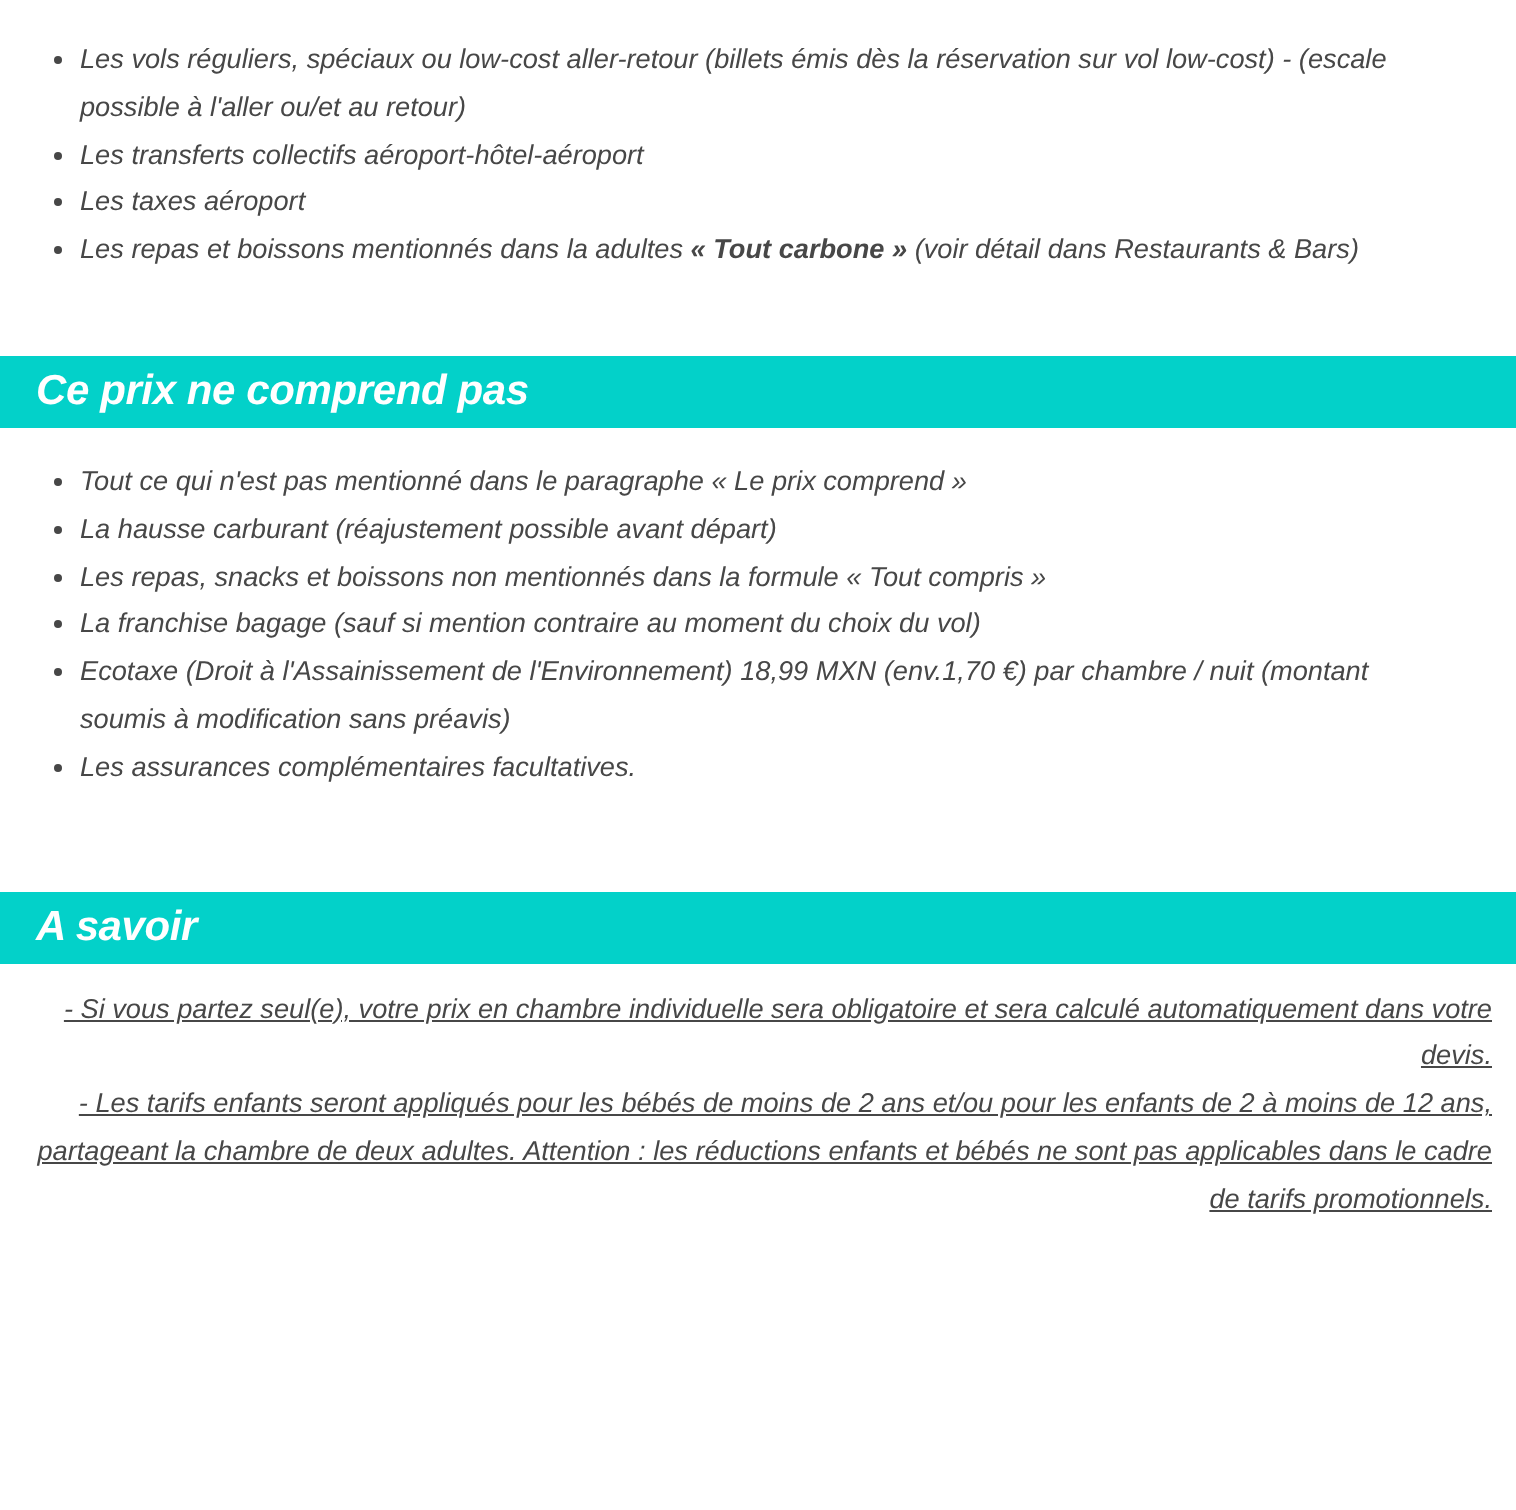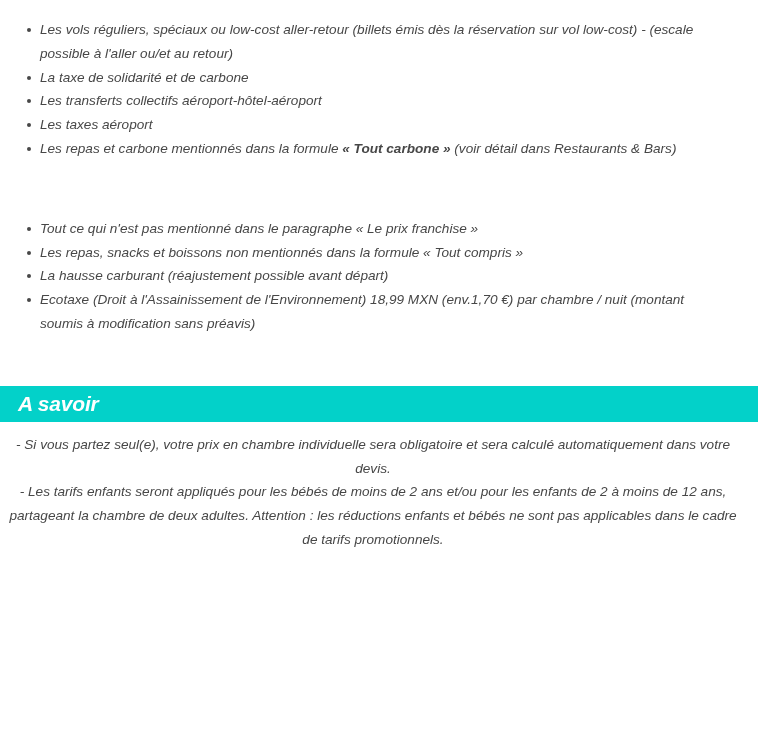--- a/index.html
+++ b/index.html
@@ -82,55 +82,60 @@
     padding: 0 12px 0 0;
     margin: 0;
   }
   .para-body p {
     margin: 0;
     color: #474747;
     font-family: "Liberation Sans", sans-serif;
     font-style: italic;
     font-size: 13.6px;
     line-height: 23.8px;
-    text-align: center;
+    text-align: right;
+    text-decoration: underline;
   }
 
   
   .gap-after-bar-1 { height: 18px; }
   .gap-after-bar-2 { height: 15px; }
   .gap-after-bar-3 { height: 11px; }
   .gap-before-bar-2 { height: 41px; }
   .gap-before-bar-3 { height: 50px; }
 </style>
 </head>
 <body>
 
 <div class="page">
 
   <div class="gap-after-bar-1"></div>
   <div class="section-body">
     <ul class="bullets">
       <li><span>Les vols réguliers, spéciaux ou low-cost aller-retour (billets émis dès la réservation sur vol low-cost) - (escale possible à l'aller ou/et au retour)</span></li>
-      <li><span>La taxe de solidarité et de carbone</span></li>
       <li><span>Les transferts collectifs aéroport-hôtel-aéroport</span></li>
       <li><span>Les taxes aéroport</span></li>
-      <li><span>Les repas et carbone mentionnés dans la formule </span><span class="strong-seg">« Tout carbone »</span><span> (voir détail dans Restaurants &amp; Bars)</span></li>
+      <li><span>Les repas et boissons mentionnés dans la adultes </span><span class="strong-seg">« Tout carbone »</span><span> (voir détail dans Restaurants &amp; Bars)</span></li>
     </ul>
   </div>
 
   <div class="gap-before-bar-2"></div>
 
+  <div class="section-bar">
+    <span class="bar-title">Ce prix ne comprend pas</span>
+  </div>
   <div class="gap-after-bar-2"></div>
   <div class="section-body">
     <ul class="bullets">
-      <li><span>Tout ce qui n'est pas mentionné dans le paragraphe « Le prix franchise »</span></li>
+      <li><span>Tout ce qui n'est pas mentionné dans le paragraphe « Le prix comprend »</span></li>
+      <li><span>La hausse carburant (réajustement possible avant départ)</span></li>
       <li><span>Les repas, snacks et boissons non mentionnés dans la formule « Tout compris »</span></li>
-      <li><span>La hausse carburant (réajustement possible avant départ)</span></li>
+      <li><span>La franchise bagage (sauf si mention contraire au moment du choix du vol)</span></li>
       <li><span>Ecotaxe (Droit à l'Assainissement de l'Environnement) 18,99 MXN (env.1,70 €) par chambre / nuit (montant soumis à modification sans préavis)</span></li>
+      <li><span>Les assurances complémentaires facultatives.</span></li>
     </ul>
   </div>
 
   <div class="gap-before-bar-3"></div>
 
   <div class="section-bar">
     <span class="bar-title">A savoir</span>
   </div>
   <div class="gap-after-bar-3"></div>
   <div class="para-body">

